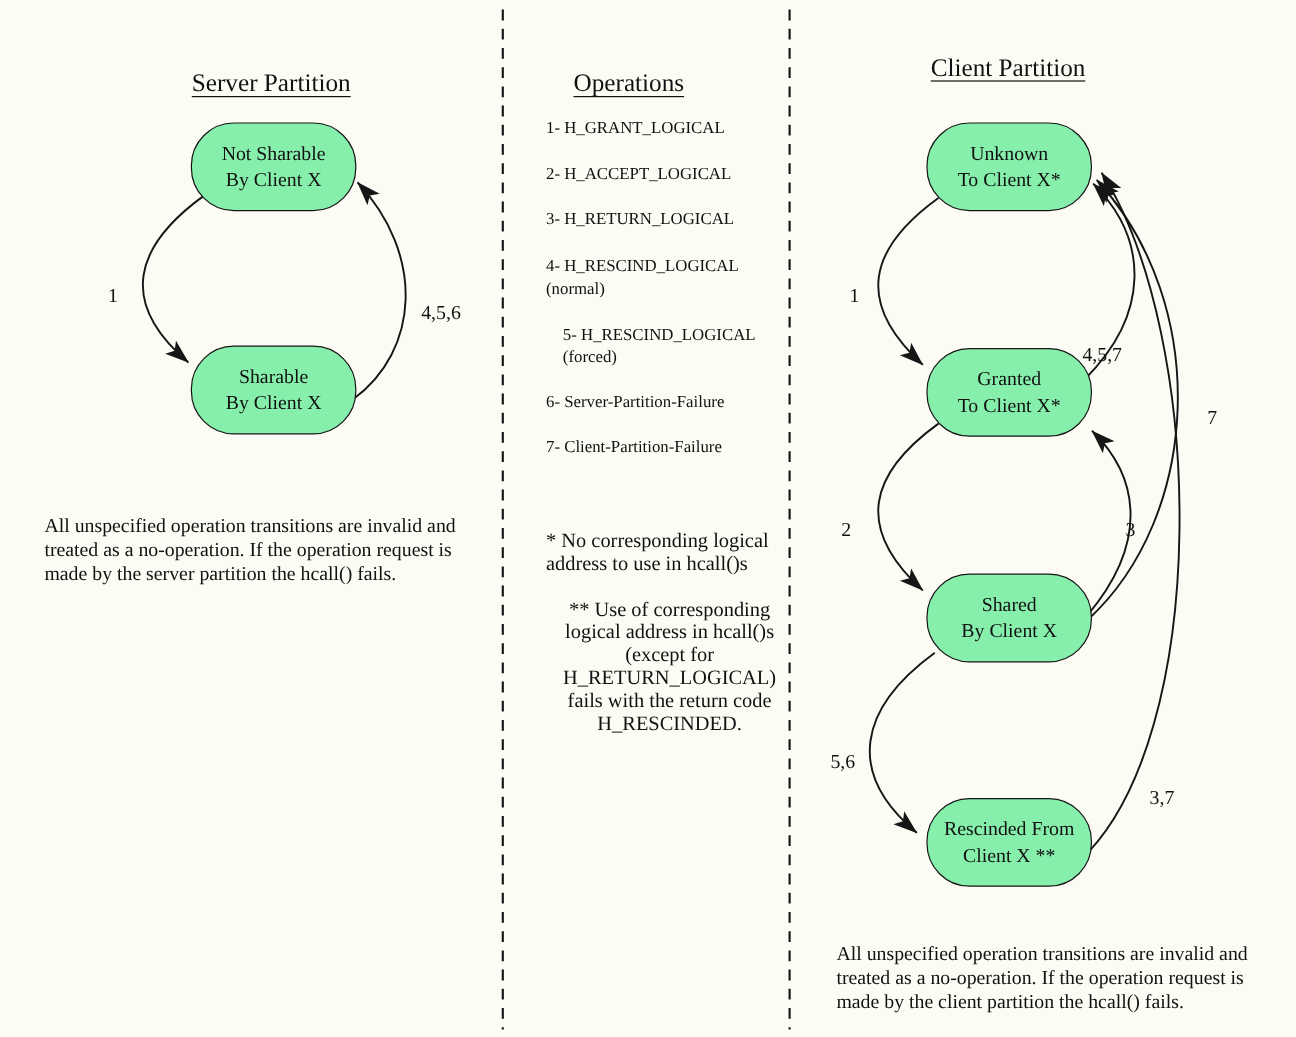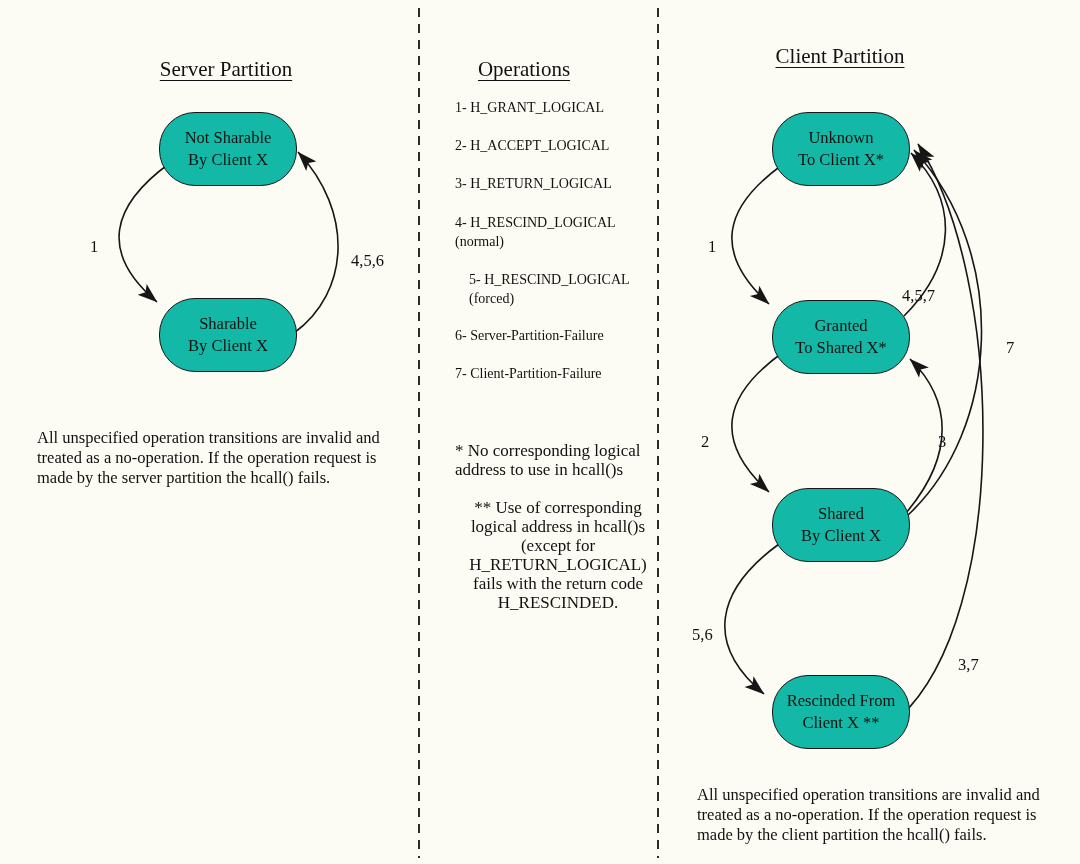--- a/index.html
+++ b/index.html
@@ -20,26 +20,25 @@
     text-decoration-thickness:1.4px;
     text-underline-offset:4px;
     transform:translateX(-50%);
     white-space:nowrap;
   }
   .state{
     position:absolute;z-index:2;
     width:136px;height:72px;
     border:1.6px solid #161616;
     border-radius:36px;
-    background:#14b8a6;
+    background:#86efac;
     display:flex;align-items:center;justify-content:center;
     text-align:center;
     font-size:16.5px;line-height:1.32;
     white-space:pre-line;
-    margin-top:10px;
   }
   .edge-label{font-size:16.5px;white-space:nowrap;}
   .ops-item{font-size:14px;line-height:19px;white-space:pre-line;}
   .footnote{font-size:17px;line-height:19px;width:206px;}
   .note{font-size:16.5px;line-height:20px;}
   .note.server{width:358px;}
   .note.client{width:362px;}
 </style>
 </head>
 <body>
@@ -93,21 +92,21 @@
 (forced)</div>
   <div class="txt ops-item" style="left:455px;top:294px;">6- Server-Partition-Failure</div>
   <div class="txt ops-item" style="left:455px;top:332px;">7- Client-Partition-Failure</div>
 
   <div class="txt footnote" style="left:455px;top:409px;">* No corresponding logical address to use in hcall()s</div>
   <div class="txt footnote" style="left:455px;top:466px;text-align:center;">** Use of corresponding logical address in hcall()s (except for H_RETURN_LOGICAL) fails with the return code H_RESCINDED.</div>
 
   <div class="state" style="left:772px;top:102px;">Unknown
 To Client X*</div>
   <div class="state" style="left:772px;top:290px;">Granted
-To Shared X*</div>
+To Client X*</div>
   <div class="state" style="left:772px;top:478px;">Shared
 By Client X</div>
   <div class="state" style="left:772px;top:665px;">Rescinded From
 Client X **</div>
 
   <div class="txt edge-label" style="left:708px;top:205px;">1</div>
   <div class="txt edge-label" style="left:902px;top:254px;">4,5,7</div>
   <div class="txt edge-label" style="left:1006px;top:306px;">7</div>
   <div class="txt edge-label" style="left:701px;top:400px;">2</div>
   <div class="txt edge-label" style="left:938px;top:400px;">3</div>

